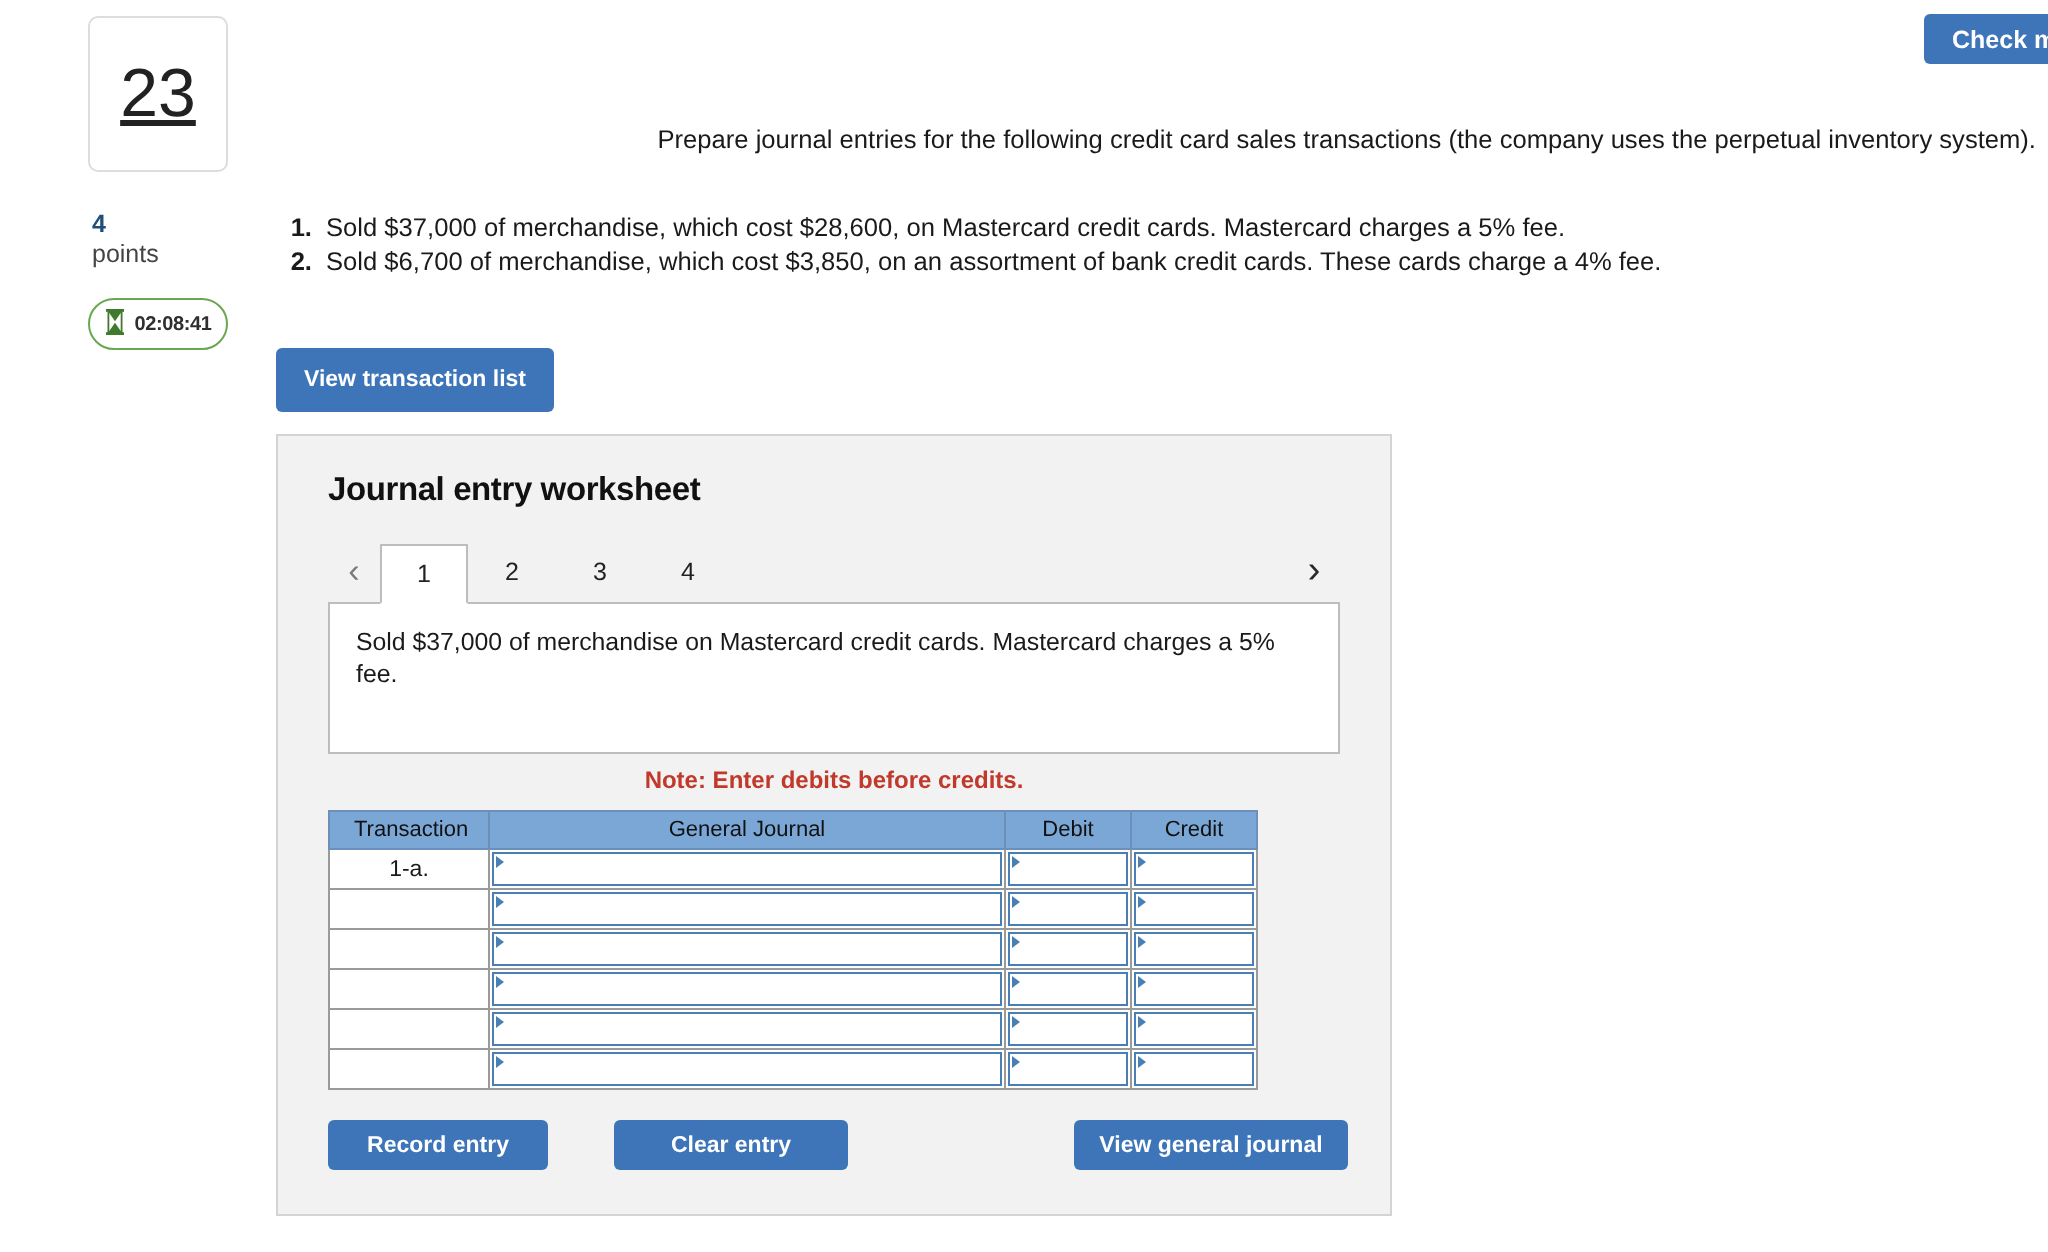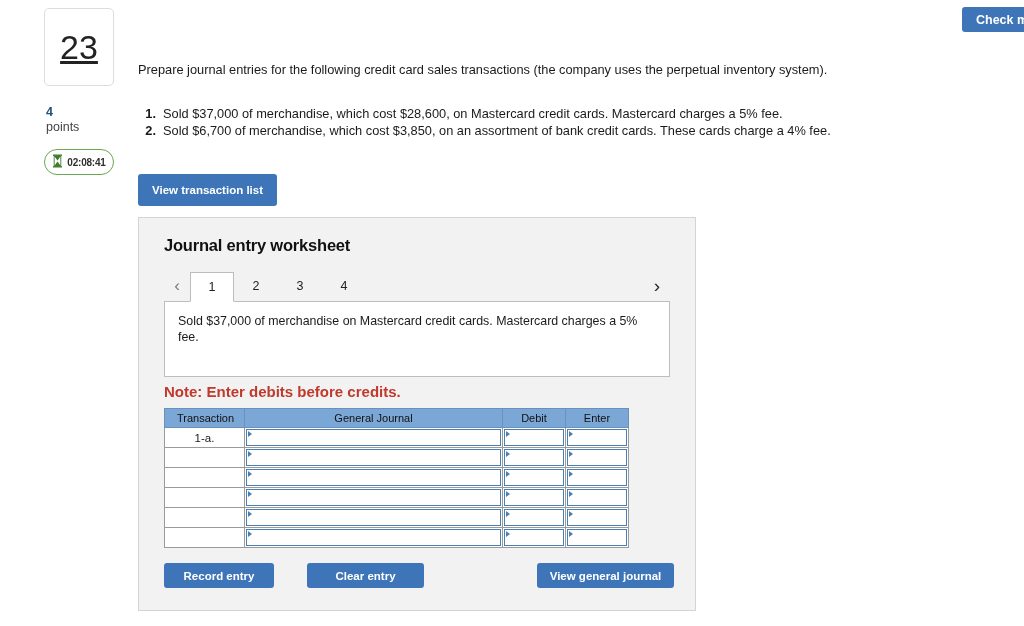--- a/index.html
+++ b/index.html
@@ -109,20 +109,21 @@
     position: absolute;
     left: 138px;
     top: 0;
     width: 880px;
   }
   #prompt-text {
     margin-top: 62px;
     font-size: 12.8px;
     line-height: 16px;
     color: #1a1a1a;
+    text-align: right;
   }
   #requirements-list {
     margin: 27px 0 0 0;
     padding: 0;
     list-style: none;
   }
   #requirements-list li {
     font-size: 12.8px;
     line-height: 17px;
     color: #1a1a1a;
@@ -231,23 +232,24 @@
     height: 76px;
     padding: 11px 13px;
     font-size: 12.4px;
     line-height: 16px;
     color: #1a1a1a;
     position: relative;
     z-index: 1;
   }
   #note-text {
     margin-top: 6px;
-    font-size: 15px;
+    font-size: 12px;
     font-weight: bold;
     color: #c0392b;
+    text-align: center;
   }
 
   
   #journal-table {
     margin-top: 8px;
     border-collapse: collapse;
     table-layout: fixed;
     width: 464px;
     border: 1px solid #8f8f8f;
   }
@@ -395,21 +397,21 @@
         <col class="col-txn">
           <col class="col-gj">
           <col class="col-debit">
           <col class="col-credit">
       </colgroup>
       <thead>
         <tr>
           <th>Transaction</th>
           <th>General Journal</th>
           <th>Debit</th>
-          <th>Enter</th>
+          <th>Credit</th>
         </tr>
       </thead>
       <tbody>
         <tr>
           <td class="txn-cell">1-a.</td>
           <td>
               <div class="cell-input"></div>
             </td>
           <td>
               <div class="cell-input"></div>

